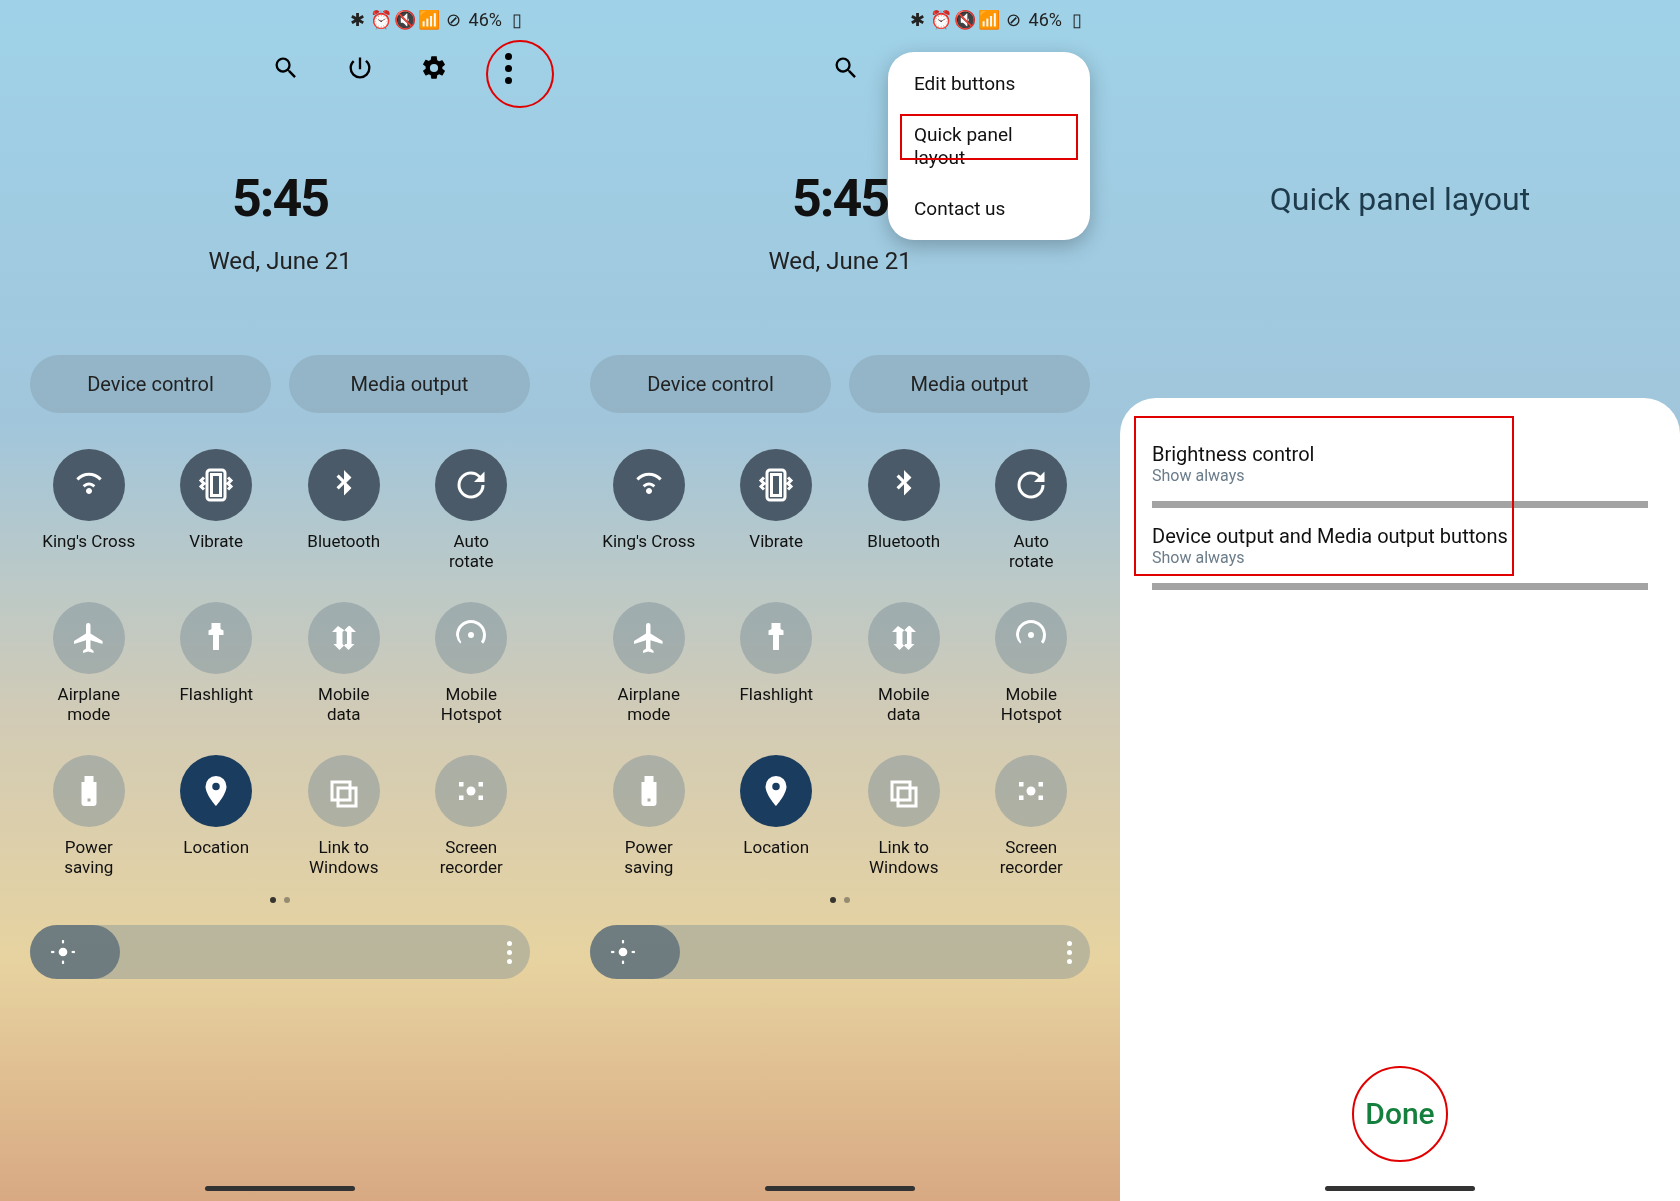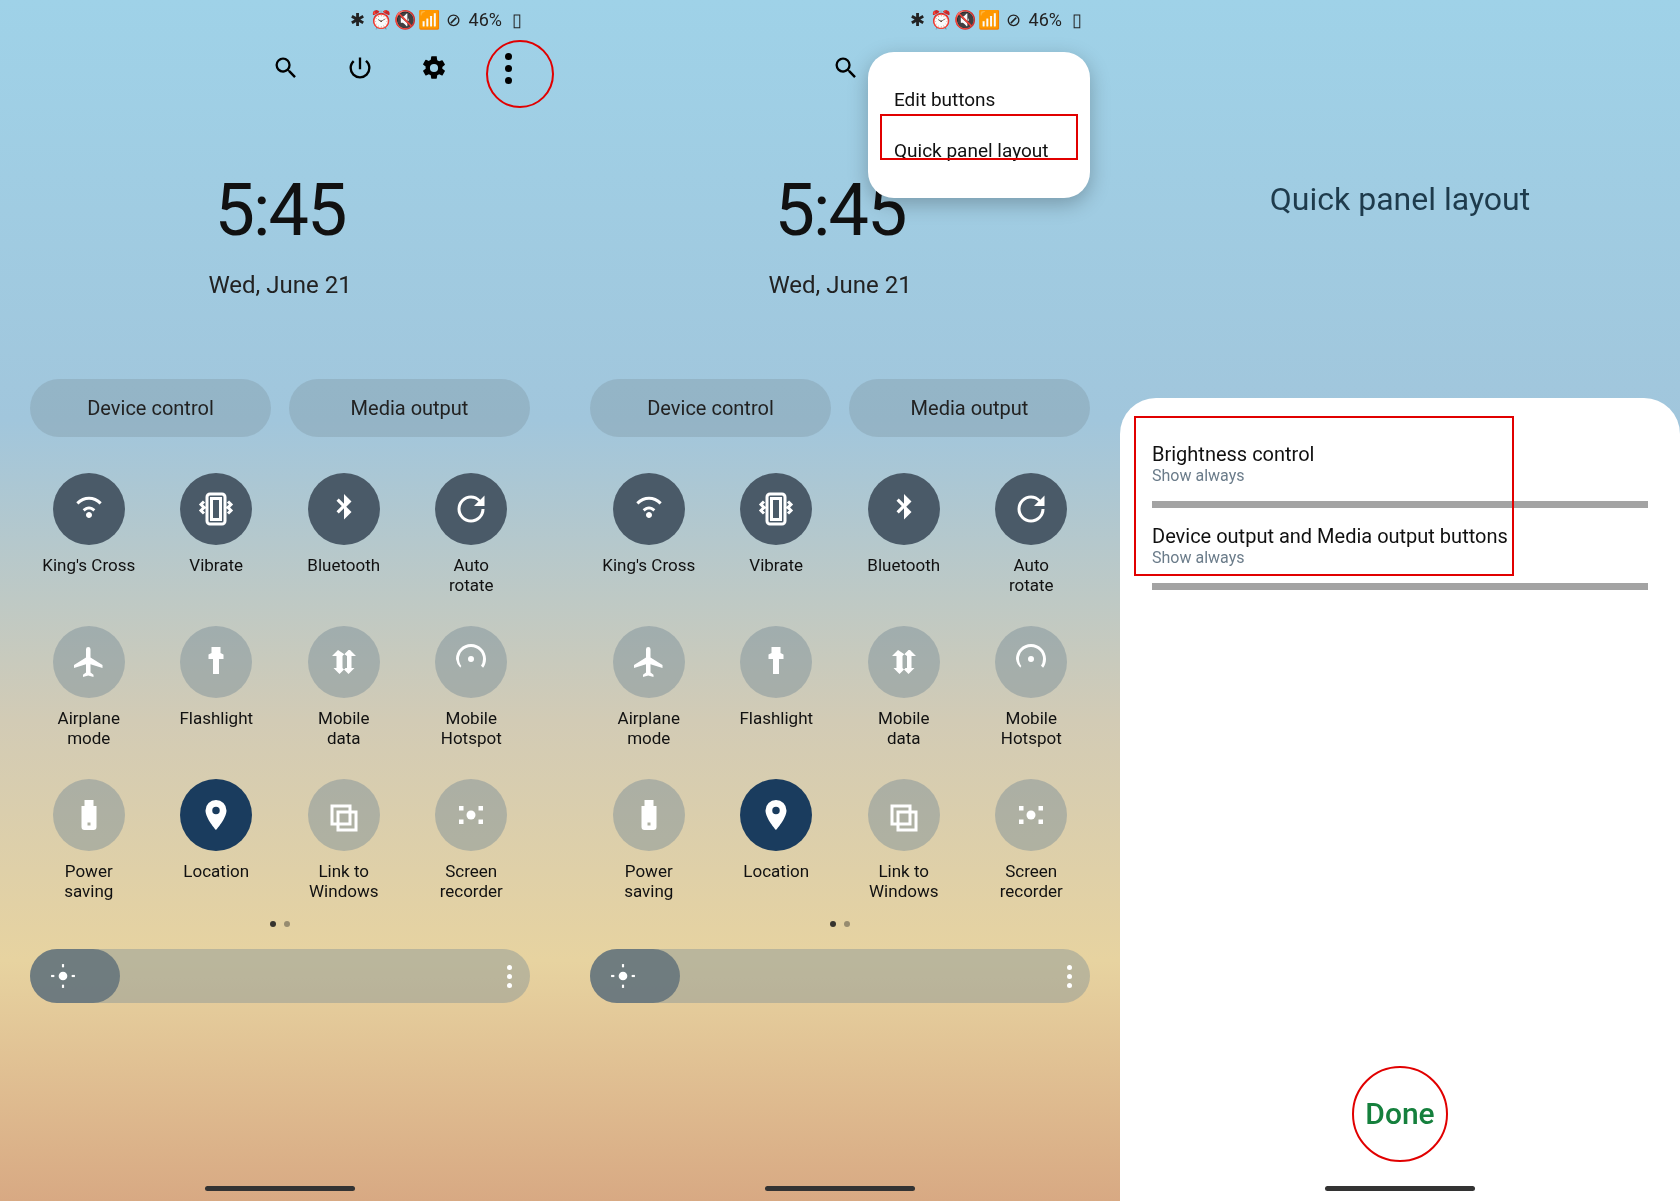--- a/index.html
+++ b/index.html
@@ -26,21 +26,21 @@
   }
   .statusbar .ico { width:18px; height:18px; display:flex;align-items:center;justify-content:center;}
   .toolbar {
     display:flex; justify-content:flex-end; align-items:center;
     gap:38px; height:60px; padding-right:4px;
   }
   .toolbar .tb-icon { width:36px;height:36px;display:flex;align-items:center;justify-content:center;}
   .toolbar svg { width:28px;height:28px; fill:#000; }
   .red-circle { position:absolute; border:2px solid #e10000; border-radius:50%; }
   .clock { text-align:center; margin-top:70px; }
-  .clock-time { font-size:72px; font-weight:400; color:#111; letter-spacing:-2px; }
+  .clock-time { font-size:52px; font-weight:700; color:#111; letter-spacing:-2px; }
   .clock-date { font-size:24px; color:#222; margin-top:18px; }
   .chips { display:flex; gap:18px; margin-top:80px; }
   .chip {
     flex:1; height:58px; border-radius:40px;
     background: rgba(120,140,150,0.30);
     display:flex;align-items:center;justify-content:center;
     font-size:20px; color:#222;
   }
   .qs-grid { display:grid; grid-template-columns:repeat(4,1fr); gap:30px 10px; margin-top:36px; }
   .qs-item { display:flex; flex-direction:column; align-items:center; gap:10px; }
@@ -61,22 +61,22 @@
     background:rgba(120,140,150,0.40);
     position:relative; display:flex;align-items:center;
   }
   .brightness .fill { position:absolute;left:0;top:0;bottom:0;width:90px;background:rgba(80,100,115,0.7);border-radius:40px;}
   .brightness .sun { position:absolute;left:20px; width:26px;height:26px;}
   .brightness .menu { position:absolute; right:18px; display:flex;flex-direction:column;gap:4px;}
   .brightness .menu span{width:5px;height:5px;border-radius:50%;background:#fff;}
   .home-ind { position:absolute;bottom:10px;left:50%;transform:translateX(-50%);width:150px;height:5px;background:#333;border-radius:4px;}
   
   .dropdown {
-    position:absolute; top:52px; right:30px; width:222px;
-    background:#fff; border-radius:26px; padding:22px 0;
+    position:absolute; top:52px; right:30px; width:202px;
+    background:#fff; border-radius:26px; padding:6px 0;
     box-shadow:0 6px 20px rgba(0,0,0,0.25); z-index:5;
   }
   .dropdown .dd-item { font-size:19px; color:#111; padding:14px 26px; }
   .red-rect { position:absolute; border:2px solid #e10000; }
   
   .p3-title { text-align:center; margin-top:180px; font-size:32px; color:#1e3b4c; font-weight:400;}
   .p3-sheet { position:absolute; left:0;right:0; top:398px; bottom:0; background:#fff; border-radius:36px 36px 0 0; padding:28px 32px;}
   .p3-opt { padding:16px 0; border-bottom:7px solid #a3a3a3;}
   .p3-opt:last-of-type{border-bottom:none;}
   .p3-opt .t { font-size:20px; color:#111; }
@@ -333,20 +333,21 @@
             <use href="#i-power"></use>
           </svg>
         </div>
       <div class="tb-icon" style="opacity:0"></div>
       <div class="tb-icon" style="opacity:0"></div>
     </div>
 
     <div class="dropdown">
       <div class="dd-item">Edit buttons</div>
       <div class="dd-item">Quick panel layout</div>
+      <div class="dd-item">Contact us</div>
       <div class="red-rect" style="top:62px;left:12px;right:12px;height:46px;"></div>
     </div>
 
     <div class="clock">
       <div class="clock-time">5:45</div>
       <div class="clock-date">Wed, June 21</div>
     </div>
 
     <div class="chips">
       <div class="chip">Device control</div>

